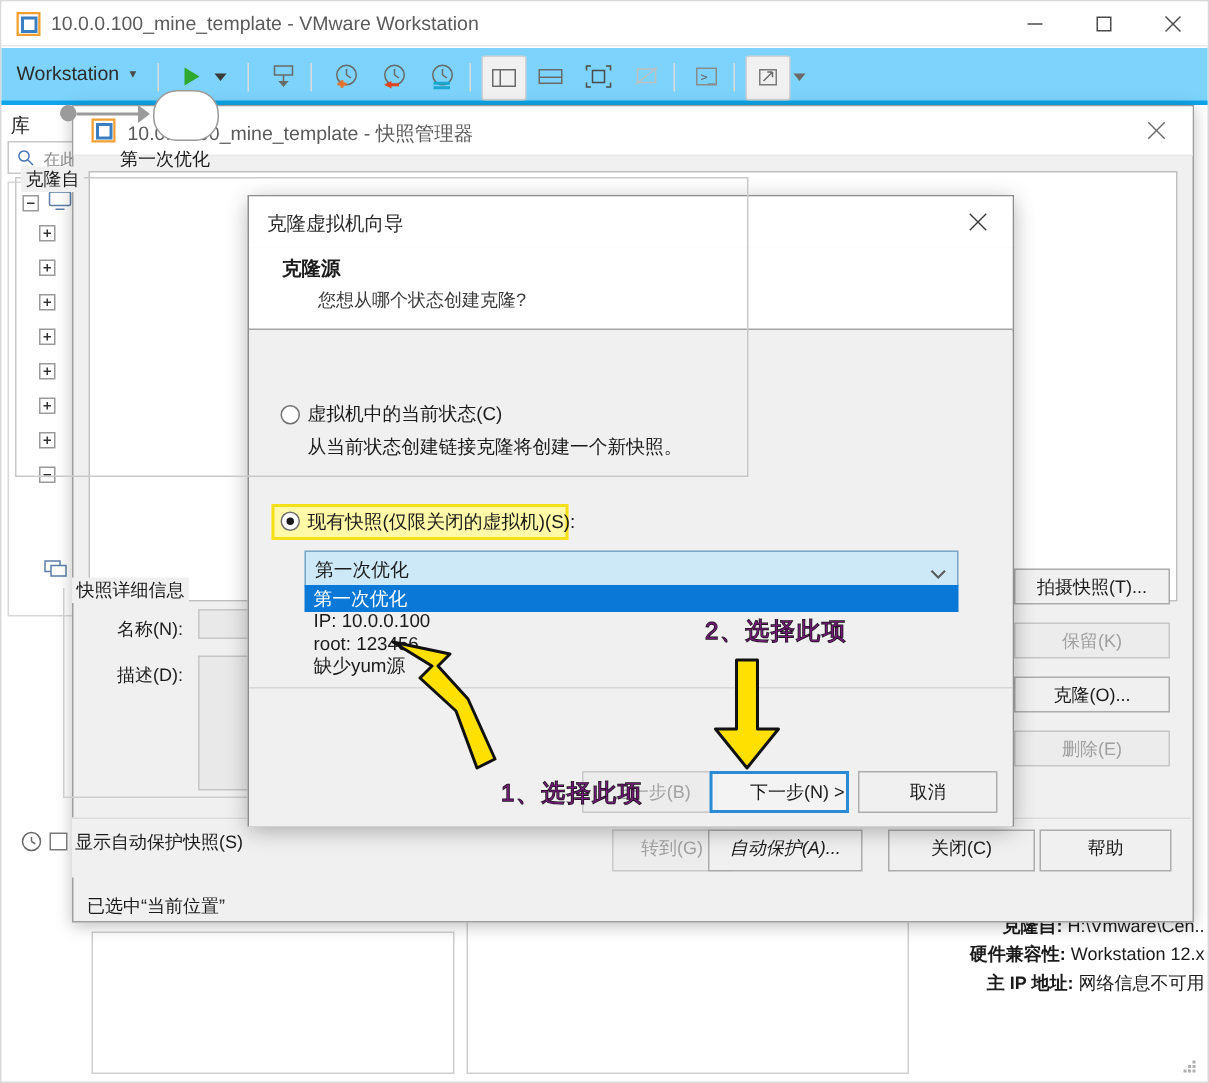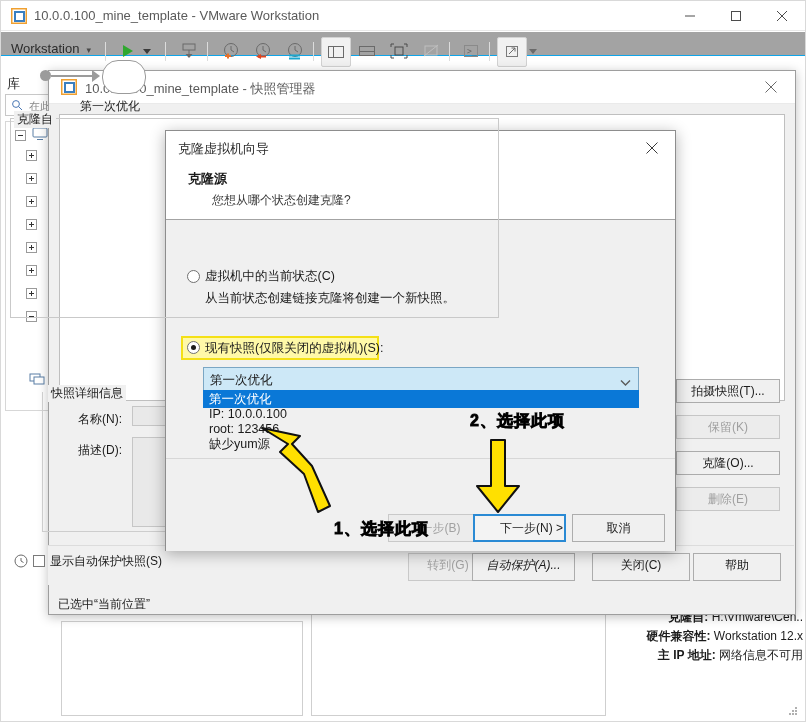--- a/index.html
+++ b/index.html
@@ -18,21 +18,21 @@
   #vmware-window{position:absolute;left:0;top:0;width:806px;height:722px;background:#ffffff;border:1px solid #d9d9d9;box-sizing:border-box;}
   #vmw-titlebar{position:absolute;left:0;top:0;width:804px;height:30px;background:#ffffff;border-bottom:1px solid #e8e8e8;box-sizing:border-box;}
   #vmw-title-icon{position:absolute;left:10px;top:7px;width:16px;height:16px;}
   #vmw-title-text{position:absolute;left:33px;top:7px;font-size:13px;color:#5a5a5a;white-space:nowrap;}
   .wincap{position:absolute;top:0;width:46px;height:30px;}
   .wincap svg{position:absolute;left:50%;top:50%;transform:translate(-50%,-50%);}
   #vmw-min{right:92px;}
   #vmw-max{right:46px;}
   #vmw-close{right:0px;}
 
-  #vmw-toolbar{position:absolute;left:0;top:31px;width:804px;height:24px;background:#a3a3a3;border-bottom:1px solid #0ea5e9;box-sizing:border-box;}
+  #vmw-toolbar{position:absolute;left:0;top:31px;width:804px;height:38px;background:#7dd3fc;border-bottom:3px solid #0ea5e9;box-sizing:border-box;}
   #ws-menu{position:absolute;left:10px;top:9px;font-size:13px;color:#2b2b2b;}
   #ws-menu .caret{display:inline-block;margin-left:7px;font-size:9px;color:#4a4a4a;vertical-align:middle;}
   .tb-sep{position:absolute;top:10px;width:1px;height:19px;background:#dcdcdc;}
   .tb-btn{position:absolute;top:5px;width:28px;height:28px;border-radius:2px;}
   .tb-btn.framed{border:1px solid #d2d2d2;background:#f1f1f1;}
   .tb-btn svg{position:absolute;left:50%;top:50%;transform:translate(-50%,-50%);}
   #library-label{position:absolute;left:6px;top:74px;font-size:13px;color:#222;}
   #lib-search{position:absolute;left:4px;top:93px;width:52px;height:22px;border:1px solid #c8c8c8;background:#fff;box-sizing:border-box;}
   #lib-search .mag{position:absolute;left:5px;top:4px;}
   #lib-search .sphold{position:absolute;left:23px;top:4px;font-size:11px;color:#8a8a8a;white-space:nowrap;overflow:hidden;width:28px;}
@@ -115,21 +115,21 @@
   #combo-list{position:absolute;left:203px;top:390px;width:436px;height:18px;background:#0a78d7;}
   #combo-list .sel{position:absolute;left:6px;top:1px;font-size:12.5px;color:#ffffff;}
   #snapinfo{position:absolute;left:209px;top:407px;font-size:12.5px;color:#1b1b1b;line-height:15px;font-family:"Liberation Sans","DejaVu Sans",sans-serif;}
 
   #cw-footer{position:absolute;left:0;top:327px;width:509px;height:93px;background:#f0f0f0;border-top:1px solid #d7d7d7;box-sizing:border-box;}
   .cwbtn{position:absolute;top:514px;width:93px;height:28px;background:#f0f0f0;border:1px solid #adadad;font-size:12px;color:#1b1b1b;text-align:center;line-height:26px;box-sizing:border-box;}
   .cwbtn.disabled{color:#a2a2a2;background:#ececec;border-color:#c9c9c9;}
   .cwbtn.primary{border:2px solid #2a8ad4;background:#f3f3f3;line-height:24px;}
 
   
-  .anno{position:absolute;font-size:16px;font-weight:bold;color:#000000;white-space:nowrap;
+  .anno{position:absolute;font-size:16px;font-weight:normal;color:#701a75;white-space:nowrap;
         -webkit-text-stroke:0.9px #111;paint-order:stroke fill;letter-spacing:1px;z-index:40;}
   #anno1{left:334px;top:519px;}
   #anno2{left:470px;top:411px;}
   .arrow-svg{position:absolute;z-index:39;}
   #arrow1{left:258px;top:422px;}
   #arrow2{left:471px;top:438px;}
 </style>
 </head>
 <body>
 

